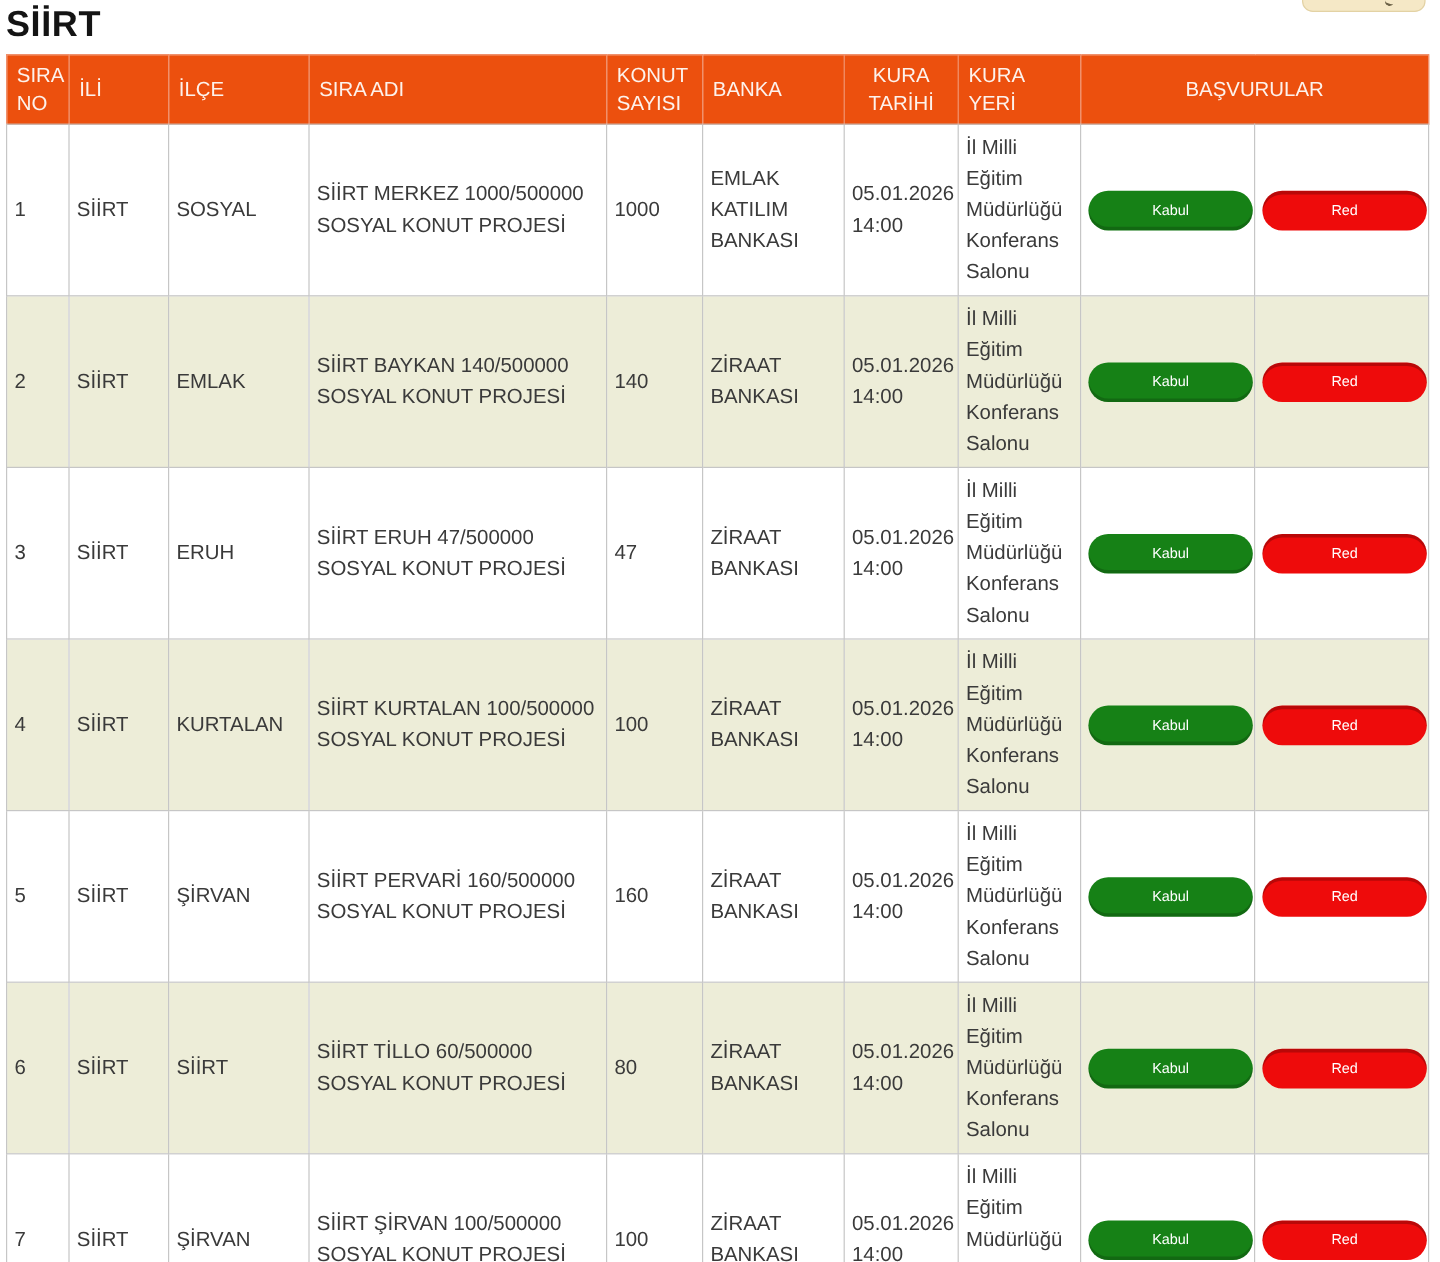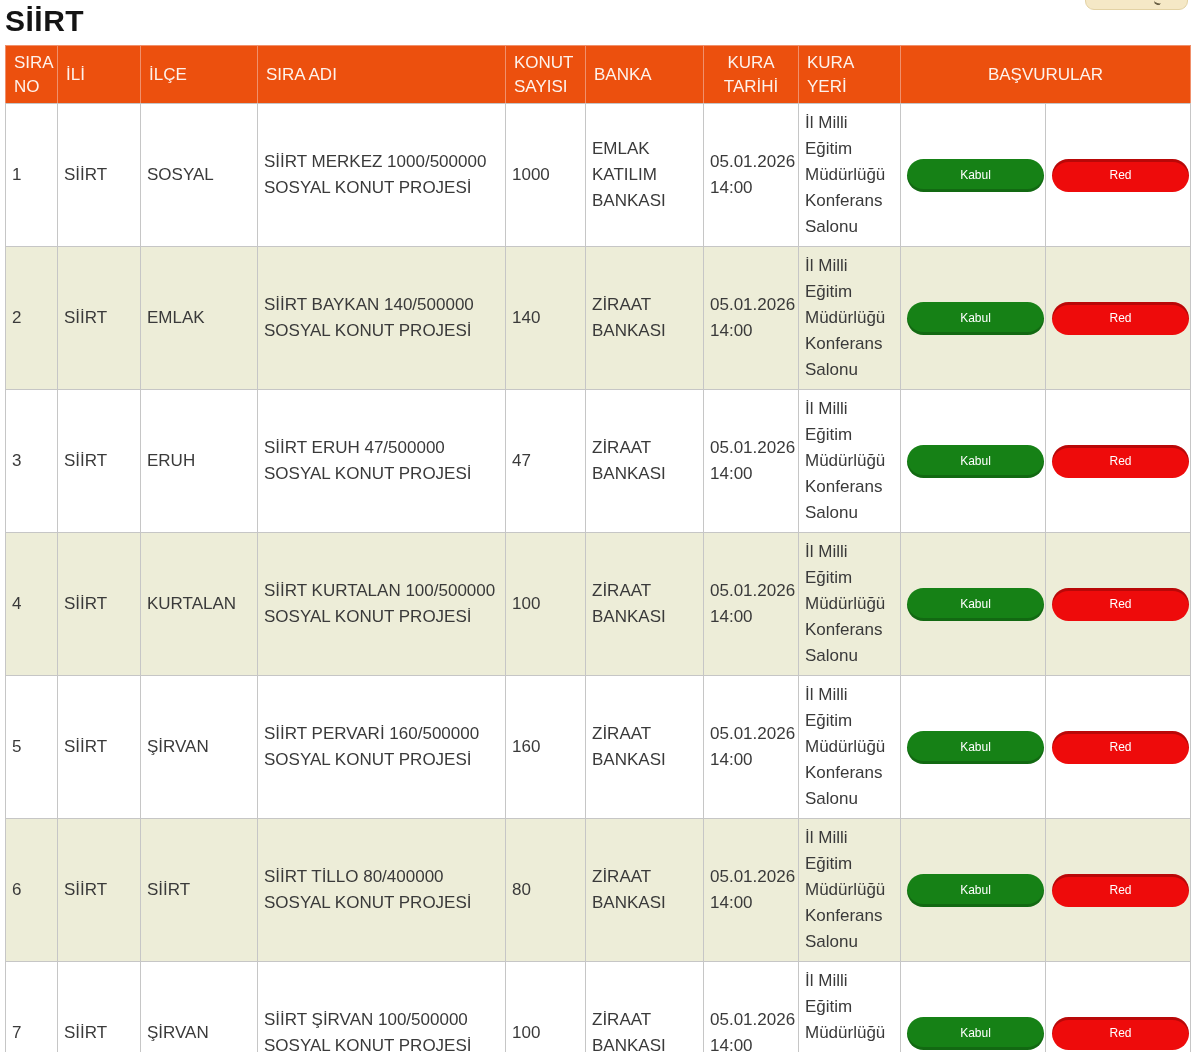--- a/index.html
+++ b/index.html
@@ -199,21 +199,21 @@
           <div>14:00</div>
         </td>
         <td>İl Milli Eğitim Müdürlüğü Konferans Salonu</td>
         <td class="btn-cell"><button class="pill-btn accept">Kabul</button></td>
         <td class="btn-cell"><button class="pill-btn reject">Red</button></td>
       </tr>
       <tr class="alt">
         <td>6</td>
         <td>SİİRT</td>
         <td>SİİRT</td>
-        <td>SİİRT TİLLO 80/400000 SOSYAL KONUT PROJESİ</td>
+        <td>SİİRT TİLLO 60/500000 SOSYAL KONUT PROJESİ</td>
         <td>80</td>
         <td>ZİRAAT BANKASI</td>
         <td>
           <div>05.01.2026</div>
           <div>14:00</div>
         </td>
         <td>İl Milli Eğitim Müdürlüğü Konferans Salonu</td>
         <td class="btn-cell"><button class="pill-btn accept">Kabul</button></td>
         <td class="btn-cell"><button class="pill-btn reject">Red</button></td>
       </tr>

